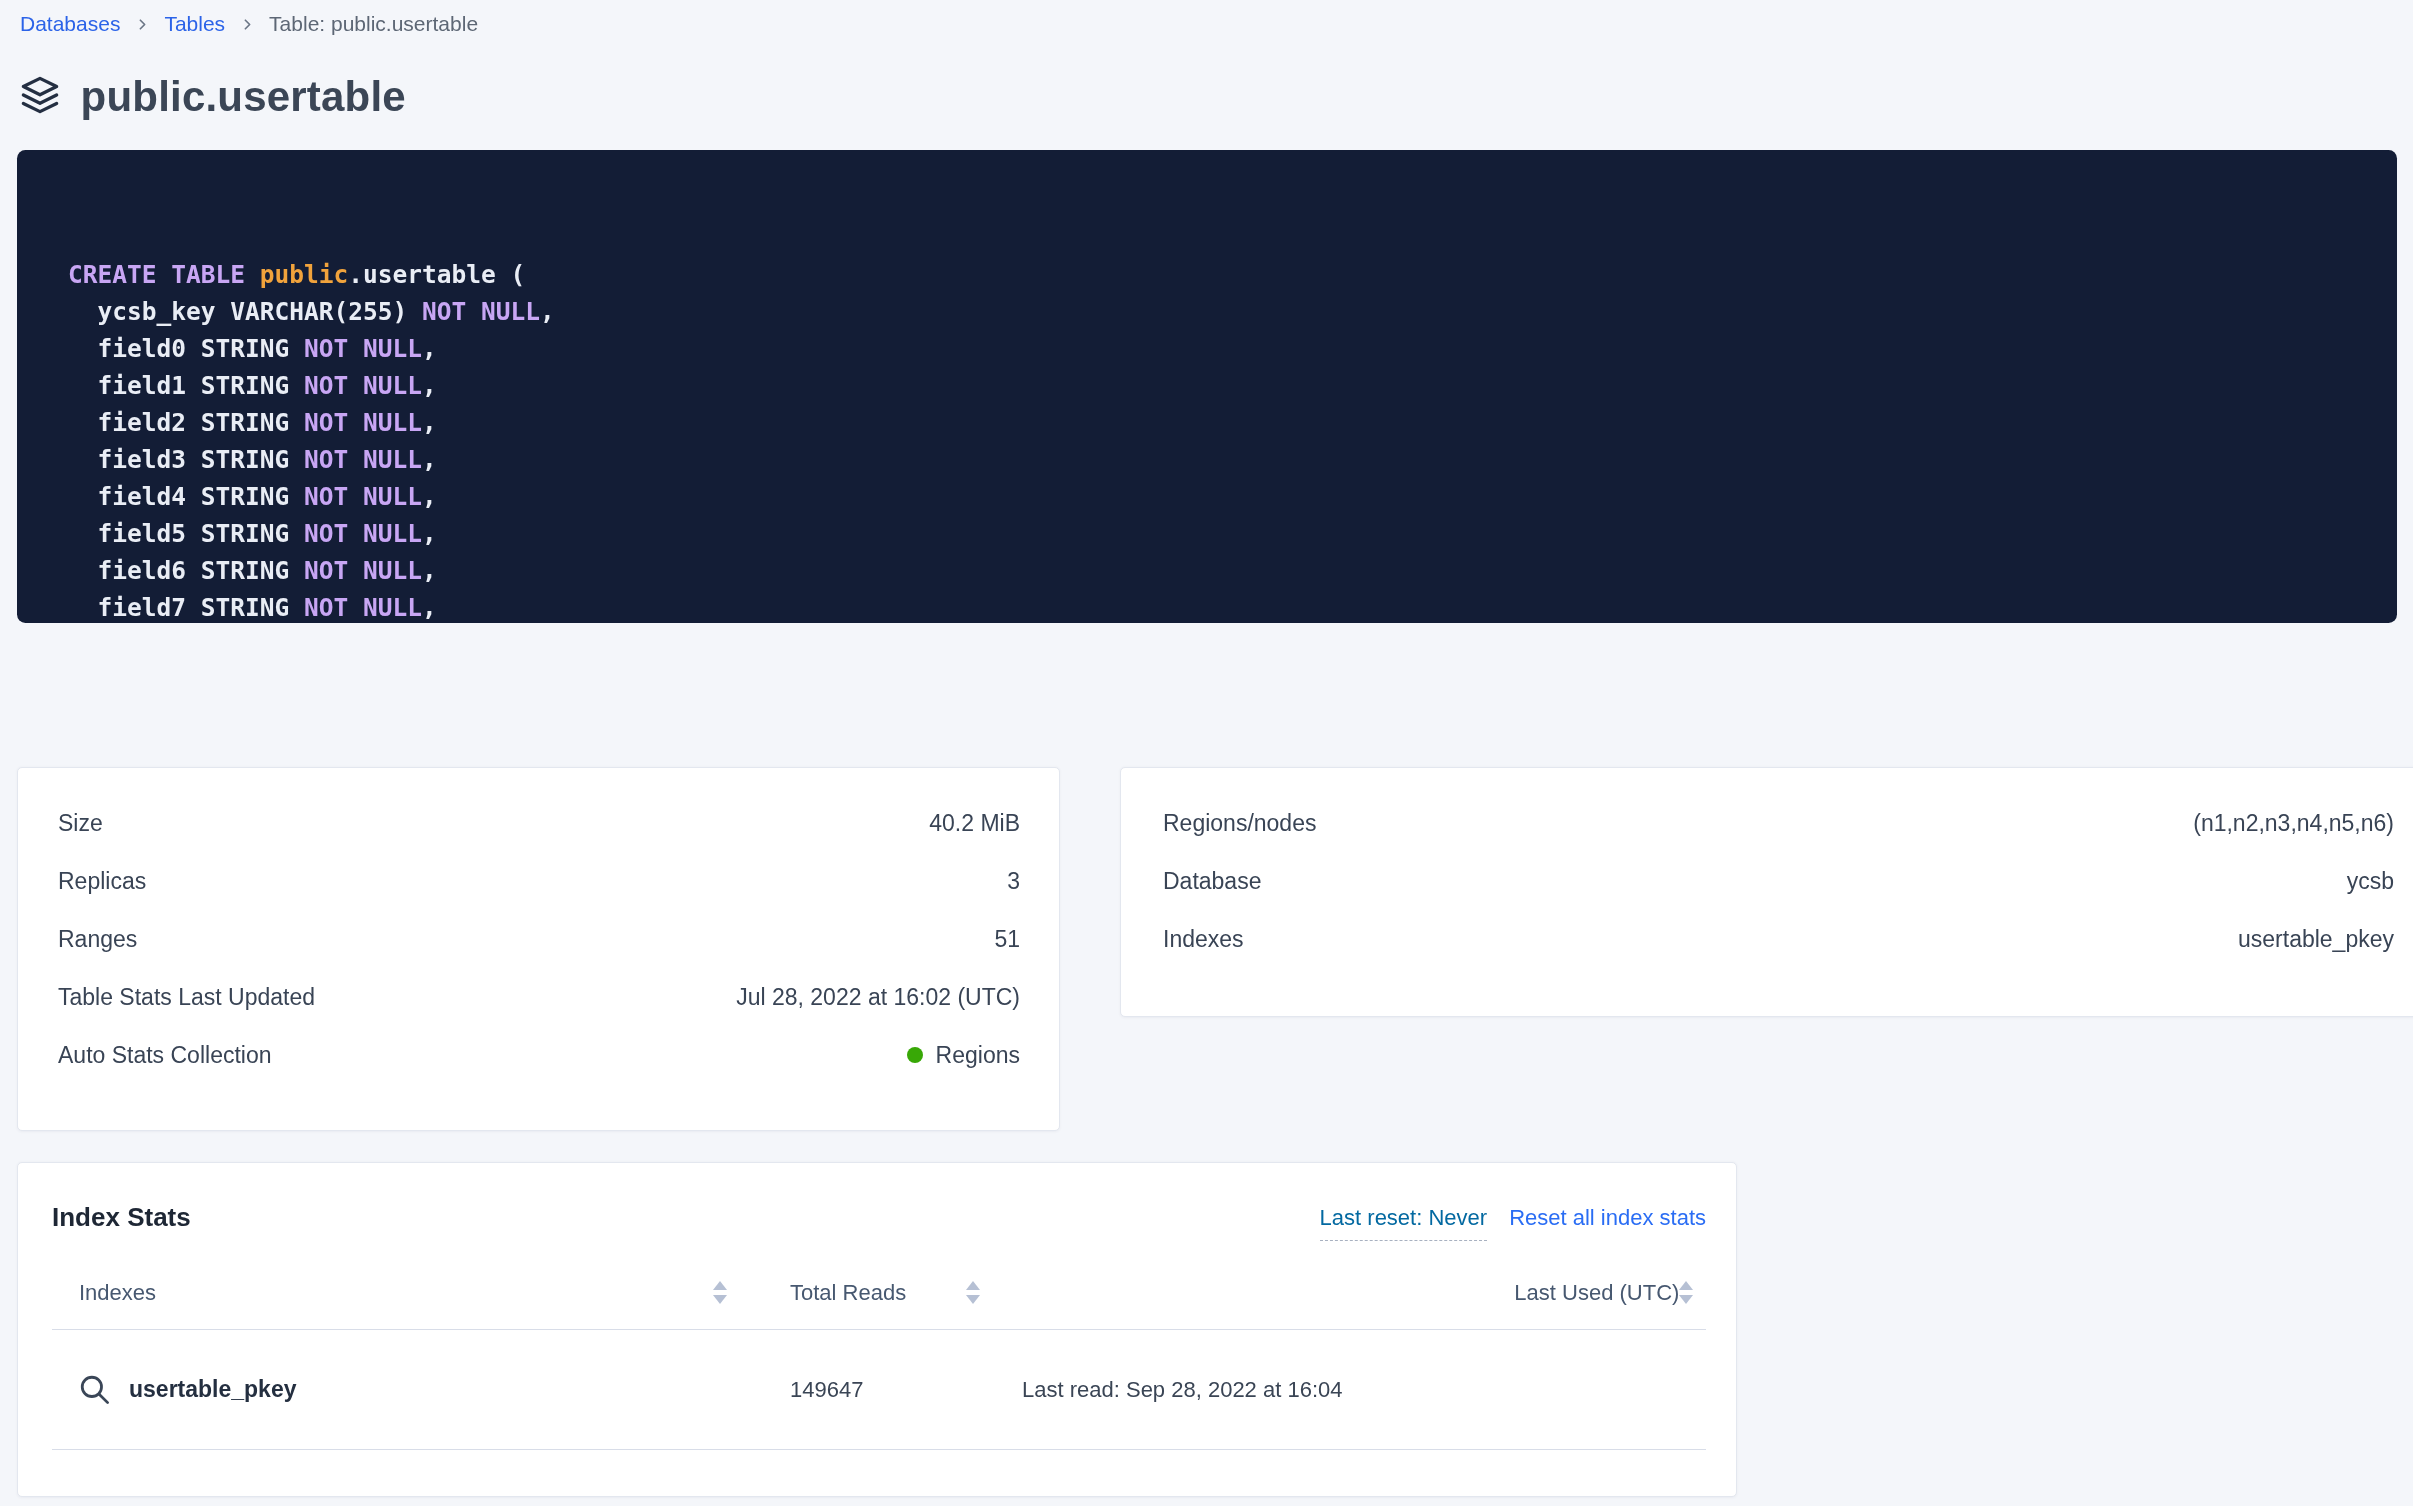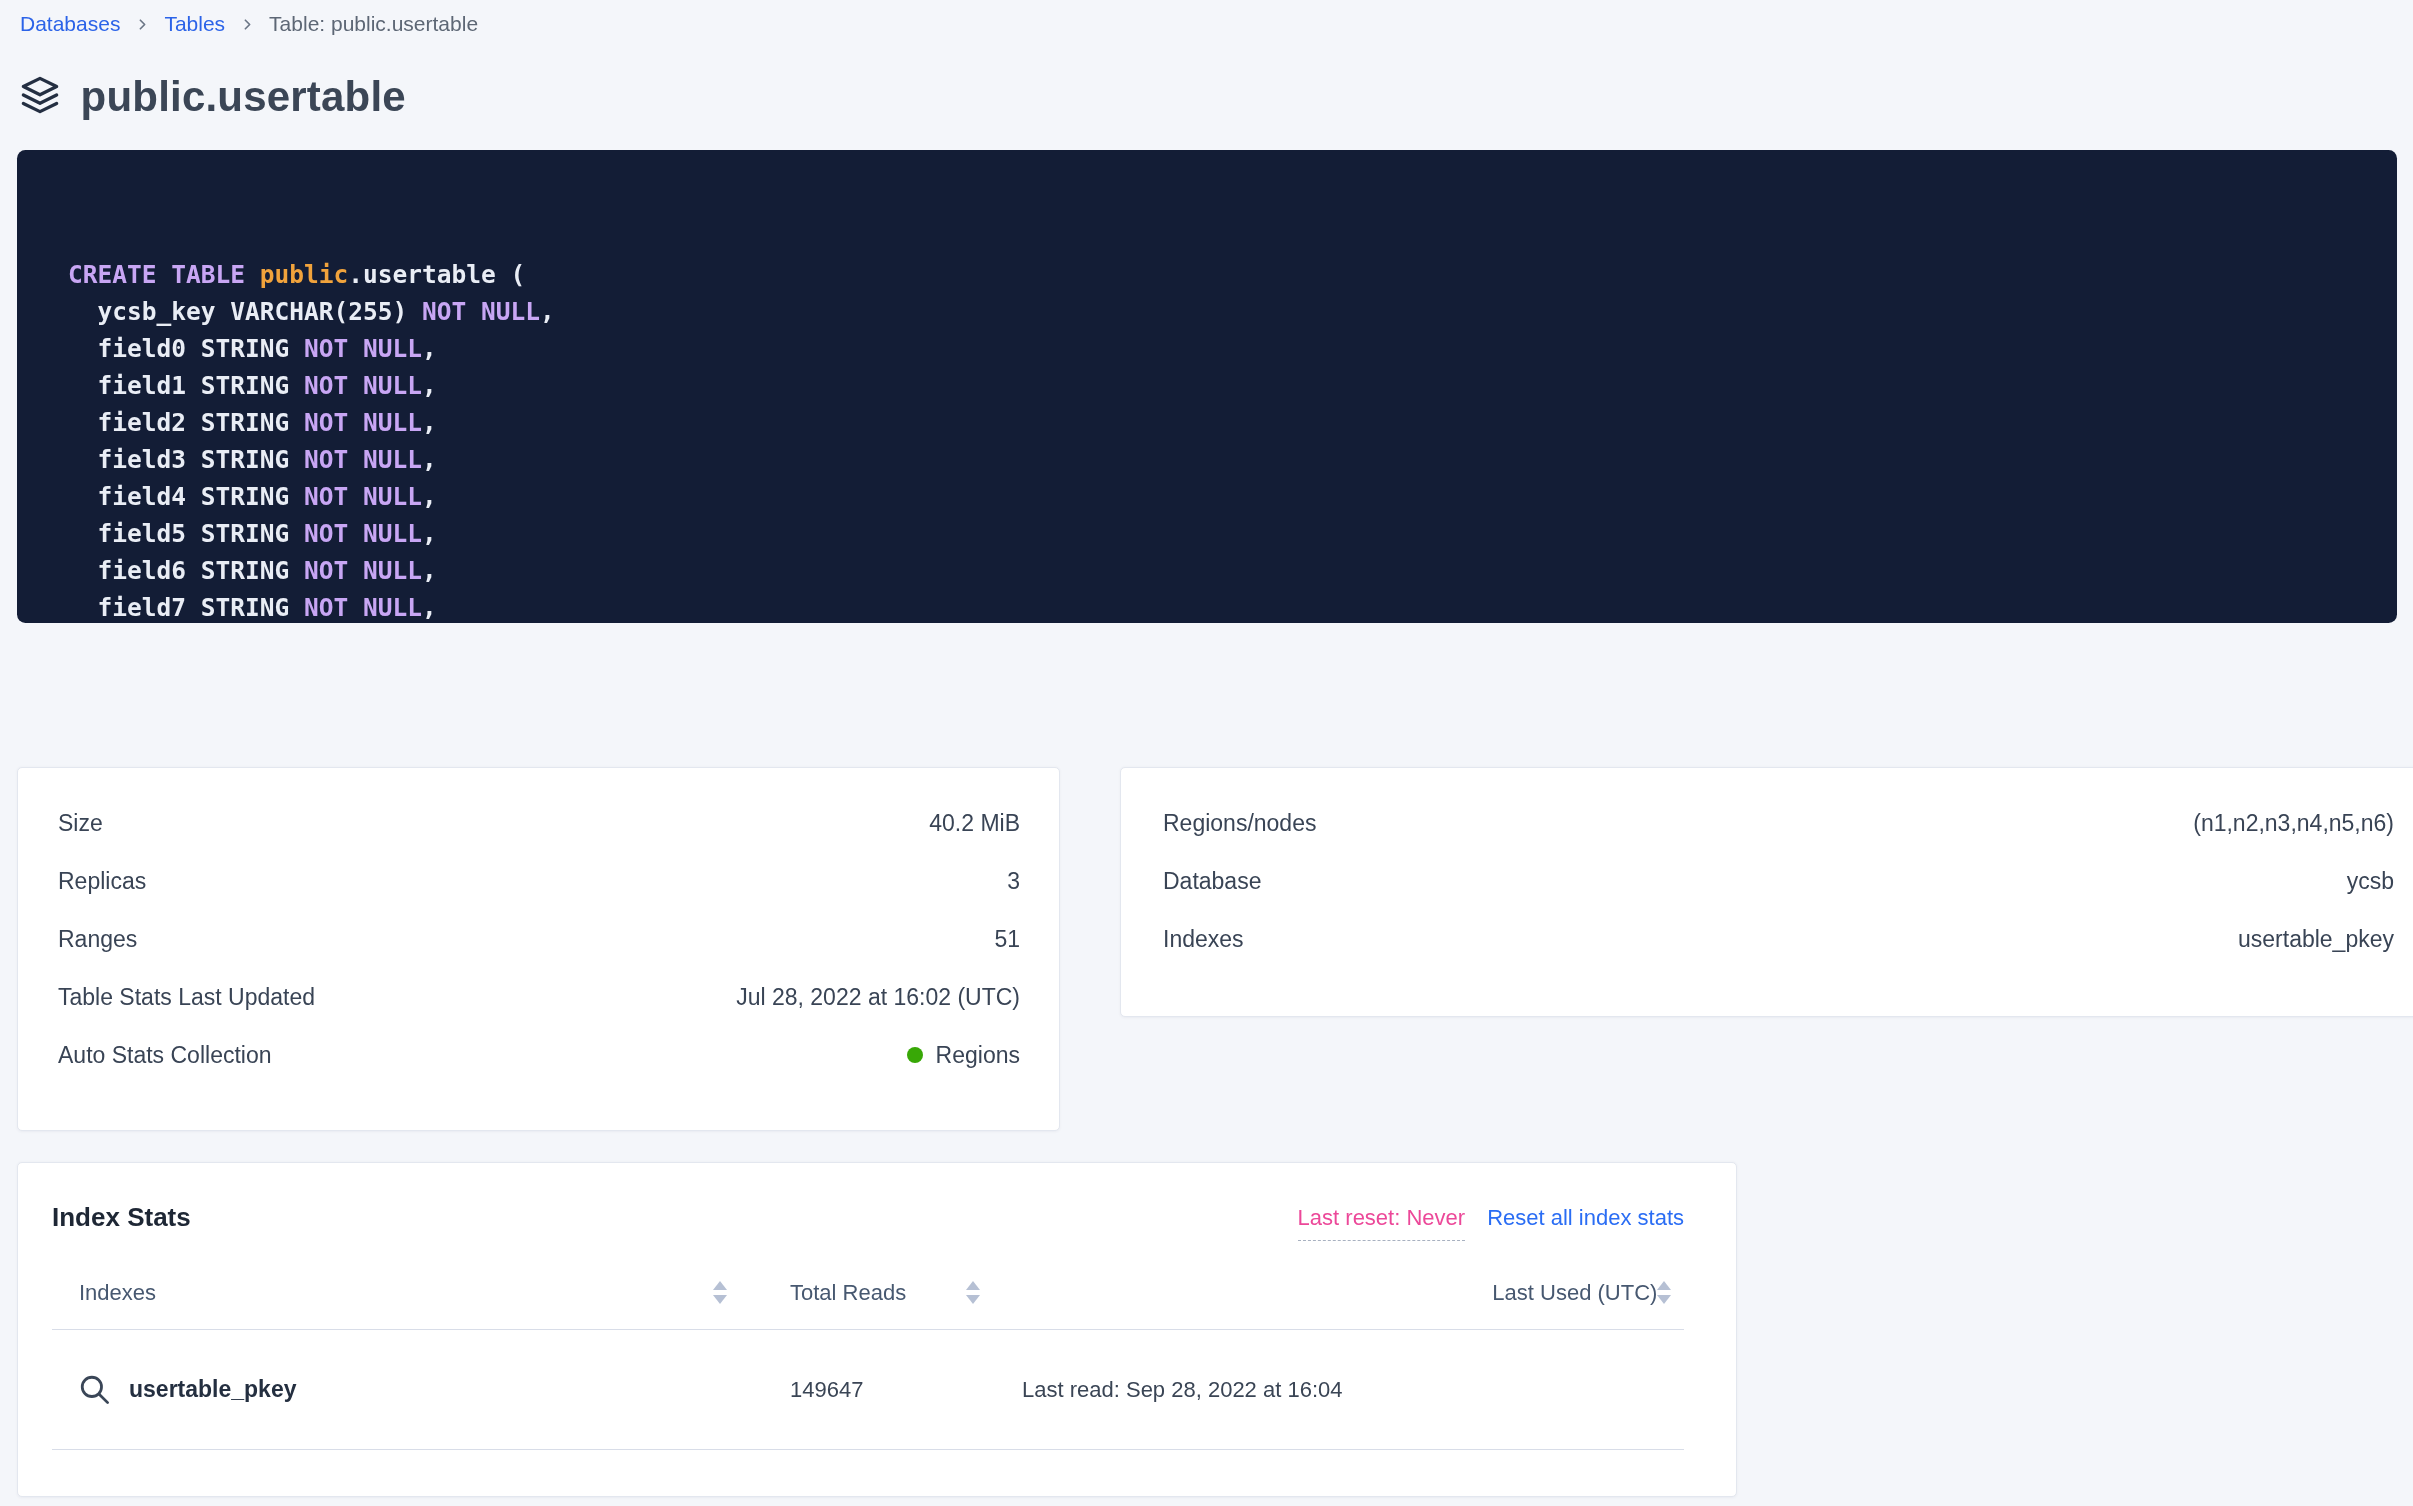--- a/index.html
+++ b/index.html
@@ -64,25 +64,25 @@
   .card-right { left:1088px; top:767px; width:1309px; height:250px; padding:26px 34px 0 42px;margin-left:32px; }
   .stat-row { height:58px; display:flex; align-items:center; justify-content:space-between; font-size:23px; }
   .stat-label { color:#394455; }
   .stat-value { color:#394455; text-align:right; }
   .status-dot {
     display:inline-block; width:16px; height:16px; border-radius:50%;
     background:#38a806; margin-right:12.6px; vertical-align:-0.8px;
   }
 
   
-  .card-index { left:17px; top:1162px; width:1720px; height:335px; padding:39px 52px 0 34px; }
+  .card-index { left:17px; top:1162px; width:1720px; height:335px; padding:39px 30px 0 34px; }
   .index-head { display:flex; justify-content:space-between; align-items:flex-start; height:39px; }
   .index-title { font-size:26px; font-weight:700; color:#1e2735; }
   .index-head-right { display:flex; align-items:flex-start; gap:22px; font-size:22px; padding-top:3.4px; }
-  .last-reset { color:#ec4899; border-bottom:1.7px dashed #a8b1c0; padding-bottom:8.4px; }
+  .last-reset { color:#0369a1; border-bottom:1.7px dashed #a8b1c0; padding-bottom:8.4px; }
   .reset-link { color:#2a6df4; cursor:pointer; }
 
   .grid-row { display:grid; grid-template-columns:675px 253px 1fr; align-items:center; }
   .thead { margin-top:15px; height:74px; border-bottom:1.7px solid #d8dde8; font-size:22px; color:#475870; }
   .th { display:flex; align-items:center; justify-content:space-between; height:100%; }
   .th.c1 { padding-left:27px; }
   .th.c2 { padding-left:63px; }
   .th.c3 { padding-left:42px; padding-right:12.6px;justify-content:flex-end; }
   .sort { display:inline-flex; flex-direction:column; gap:5px; cursor:pointer; }
   .sort i { width:0; height:0; border-left:7.6px solid transparent; border-right:7.6px solid transparent; }

